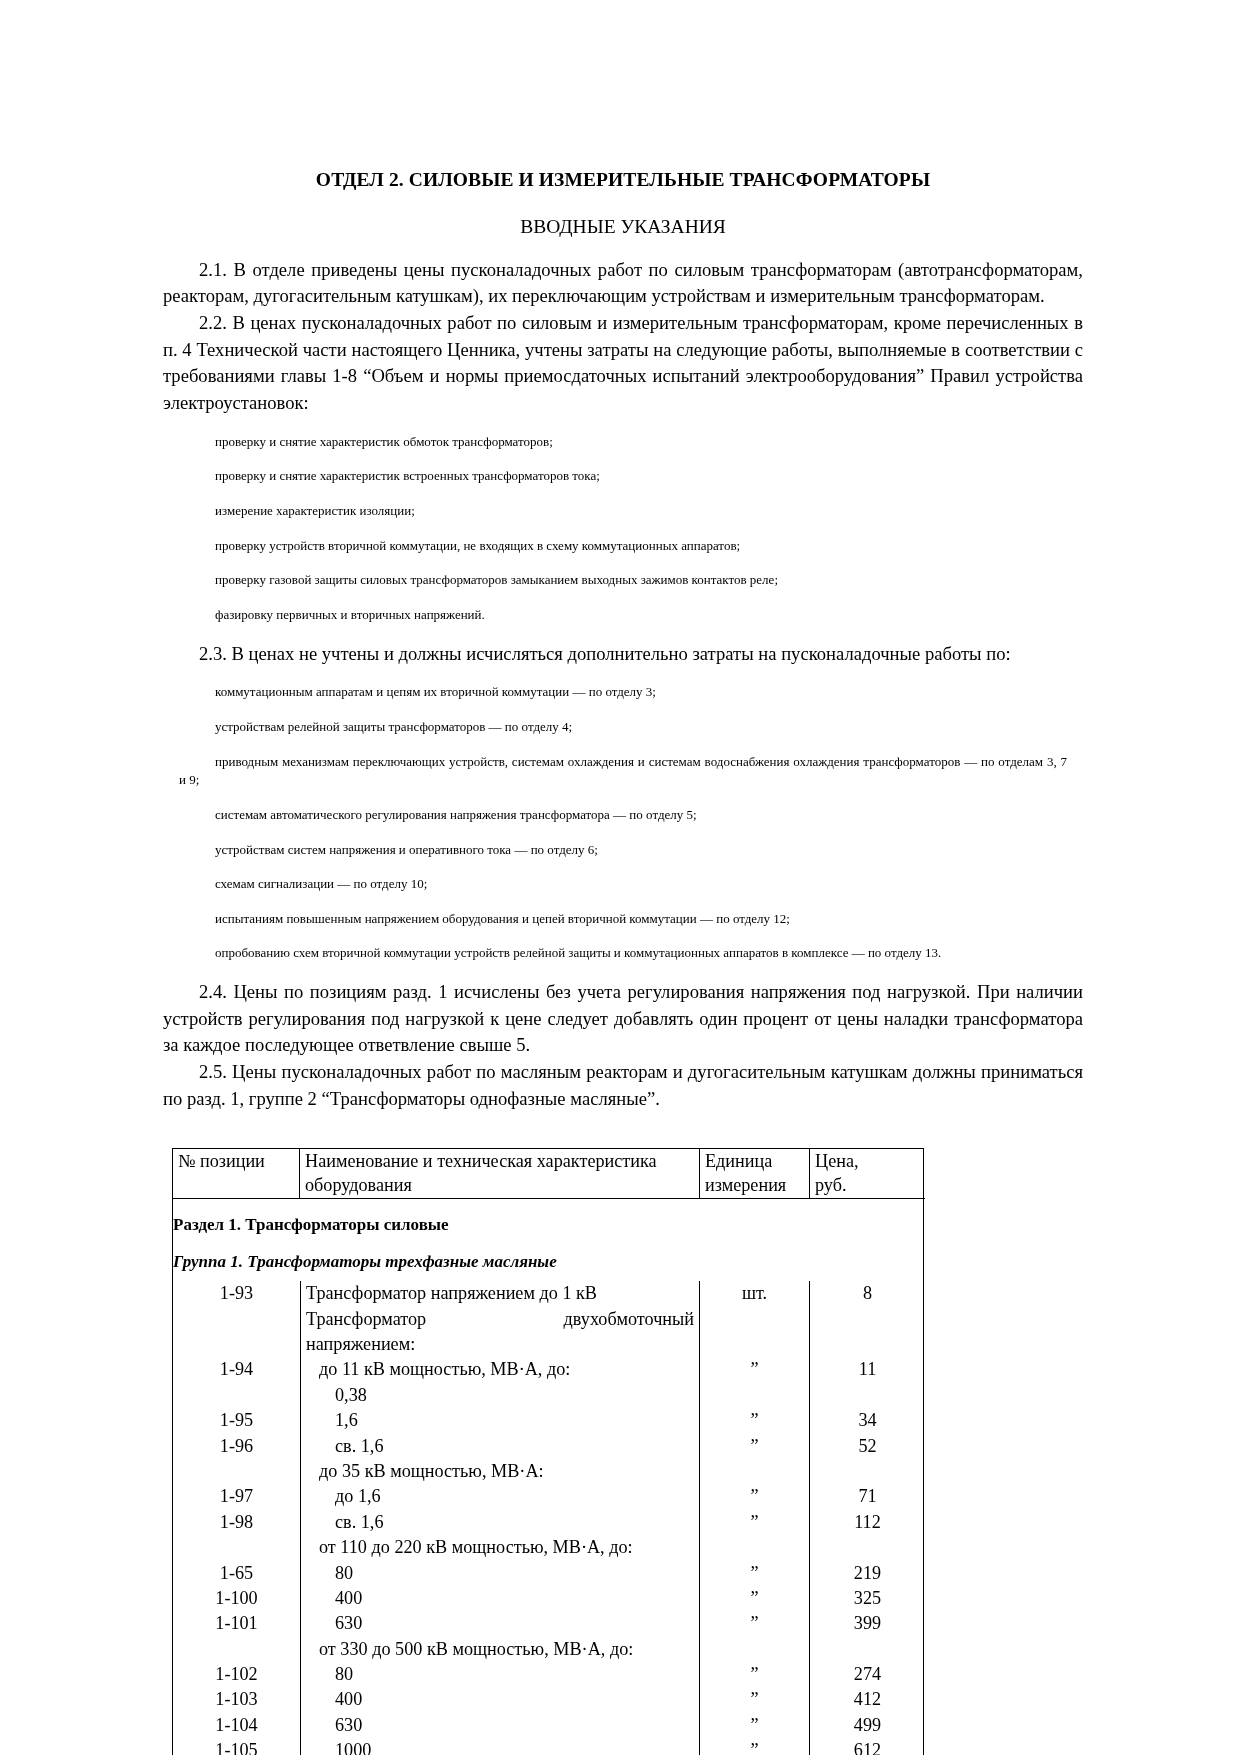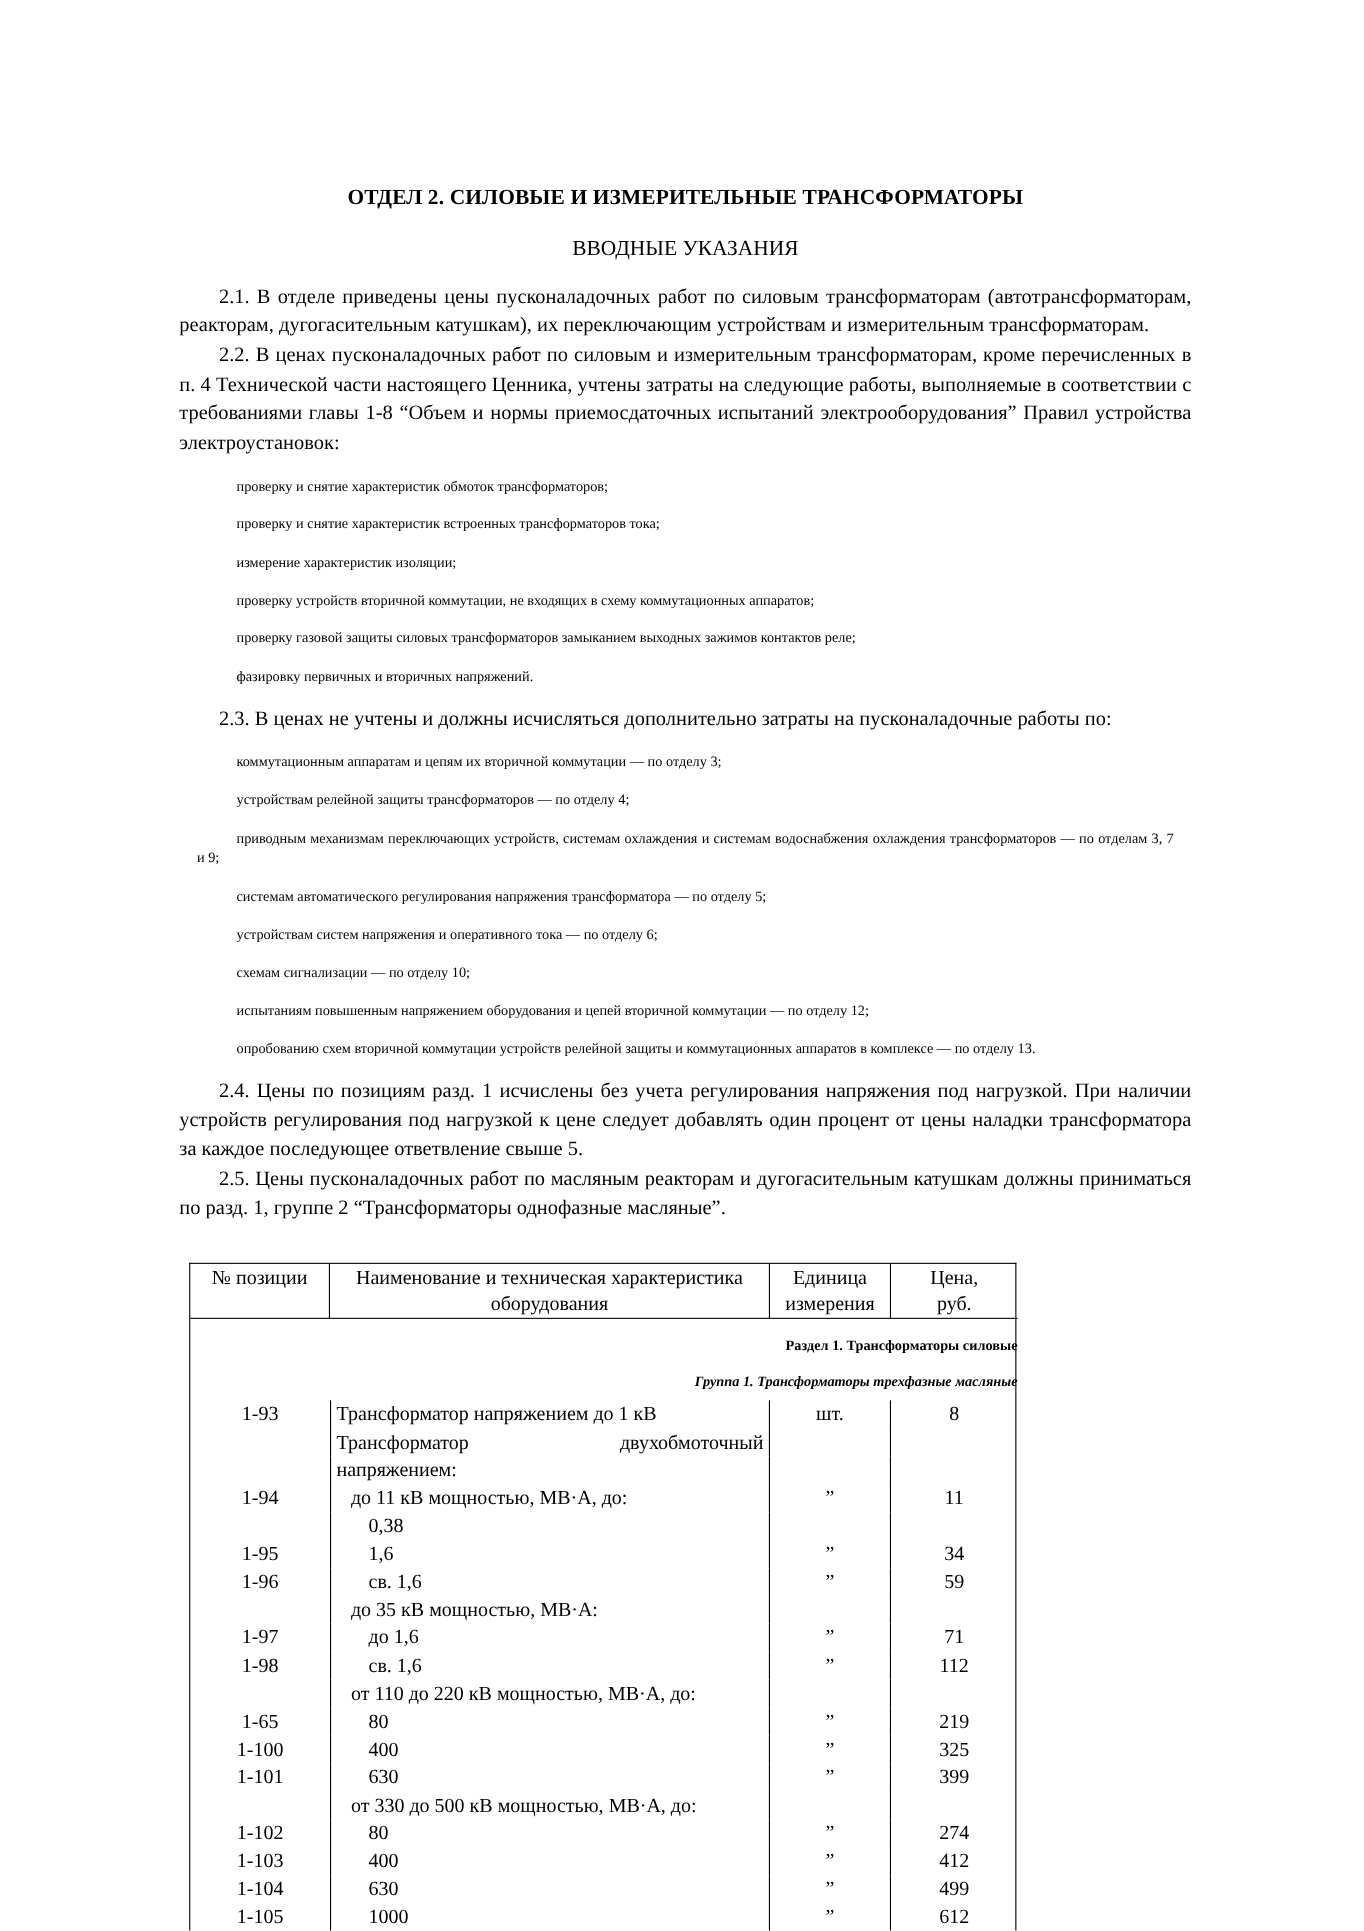--- a/index.html
+++ b/index.html
@@ -75,35 +75,35 @@
     border-top: 1.6px solid #000;
   }
   .grid .cell {
     padding: 1px 5px 1px 5px;
     font-size: 18.2px;
     line-height: 1.285;
     min-height: 21px;
     box-sizing: border-box;
   }
   .hdr-cell {
-    text-align: center;
+    text-align: left;
     border-bottom: 1.6px solid #000;
     padding: 4px 3px 5px 3px;
     line-height: 1.22;
   }
   .hdr-cell.v1 { border-right: 1.6px solid #000; }
   .hdr-cell.v2 { border-right: 1.6px solid #000; }
   .hdr-cell.v3 { border-right: 1.6px solid #000; }
 
   .banner {
     grid-column: 1 / span 4;
-    text-align: right;
+    text-align: left;
     font-weight: bold;
     padding: 16px 0 3px 0;
-    font-size: 13px;
+    font-size: 17px;
   }
   .banner.italic {
     font-weight: bold;
     font-style: italic;
     padding: 14px 0 9px 0;
   }
   .c-pos {
     text-align: center;
   }
   .c-name {
@@ -199,21 +199,21 @@
         <div class="cell c-name indent2">0,38</div>
         <div class="cell c-unit">&nbsp;</div>
         <div class="cell c-price">&nbsp;</div>
         <div class="cell c-pos">1-95</div>
         <div class="cell c-name indent2">1,6</div>
         <div class="cell c-unit">”</div>
         <div class="cell c-price">34</div>
         <div class="cell c-pos">1-96</div>
         <div class="cell c-name indent2">св. 1,6</div>
         <div class="cell c-unit">”</div>
-        <div class="cell c-price">59</div>
+        <div class="cell c-price">52</div>
         <div class="cell c-pos">&nbsp;</div>
         <div class="cell c-name indent1">до 35 кВ мощностью, МВ·А:</div>
         <div class="cell c-unit">&nbsp;</div>
         <div class="cell c-price">&nbsp;</div>
         <div class="cell c-pos">1-97</div>
         <div class="cell c-name indent2">до 1,6</div>
         <div class="cell c-unit">”</div>
         <div class="cell c-price">71</div>
         <div class="cell c-pos">1-98</div>
         <div class="cell c-name indent2">св. 1,6</div>

